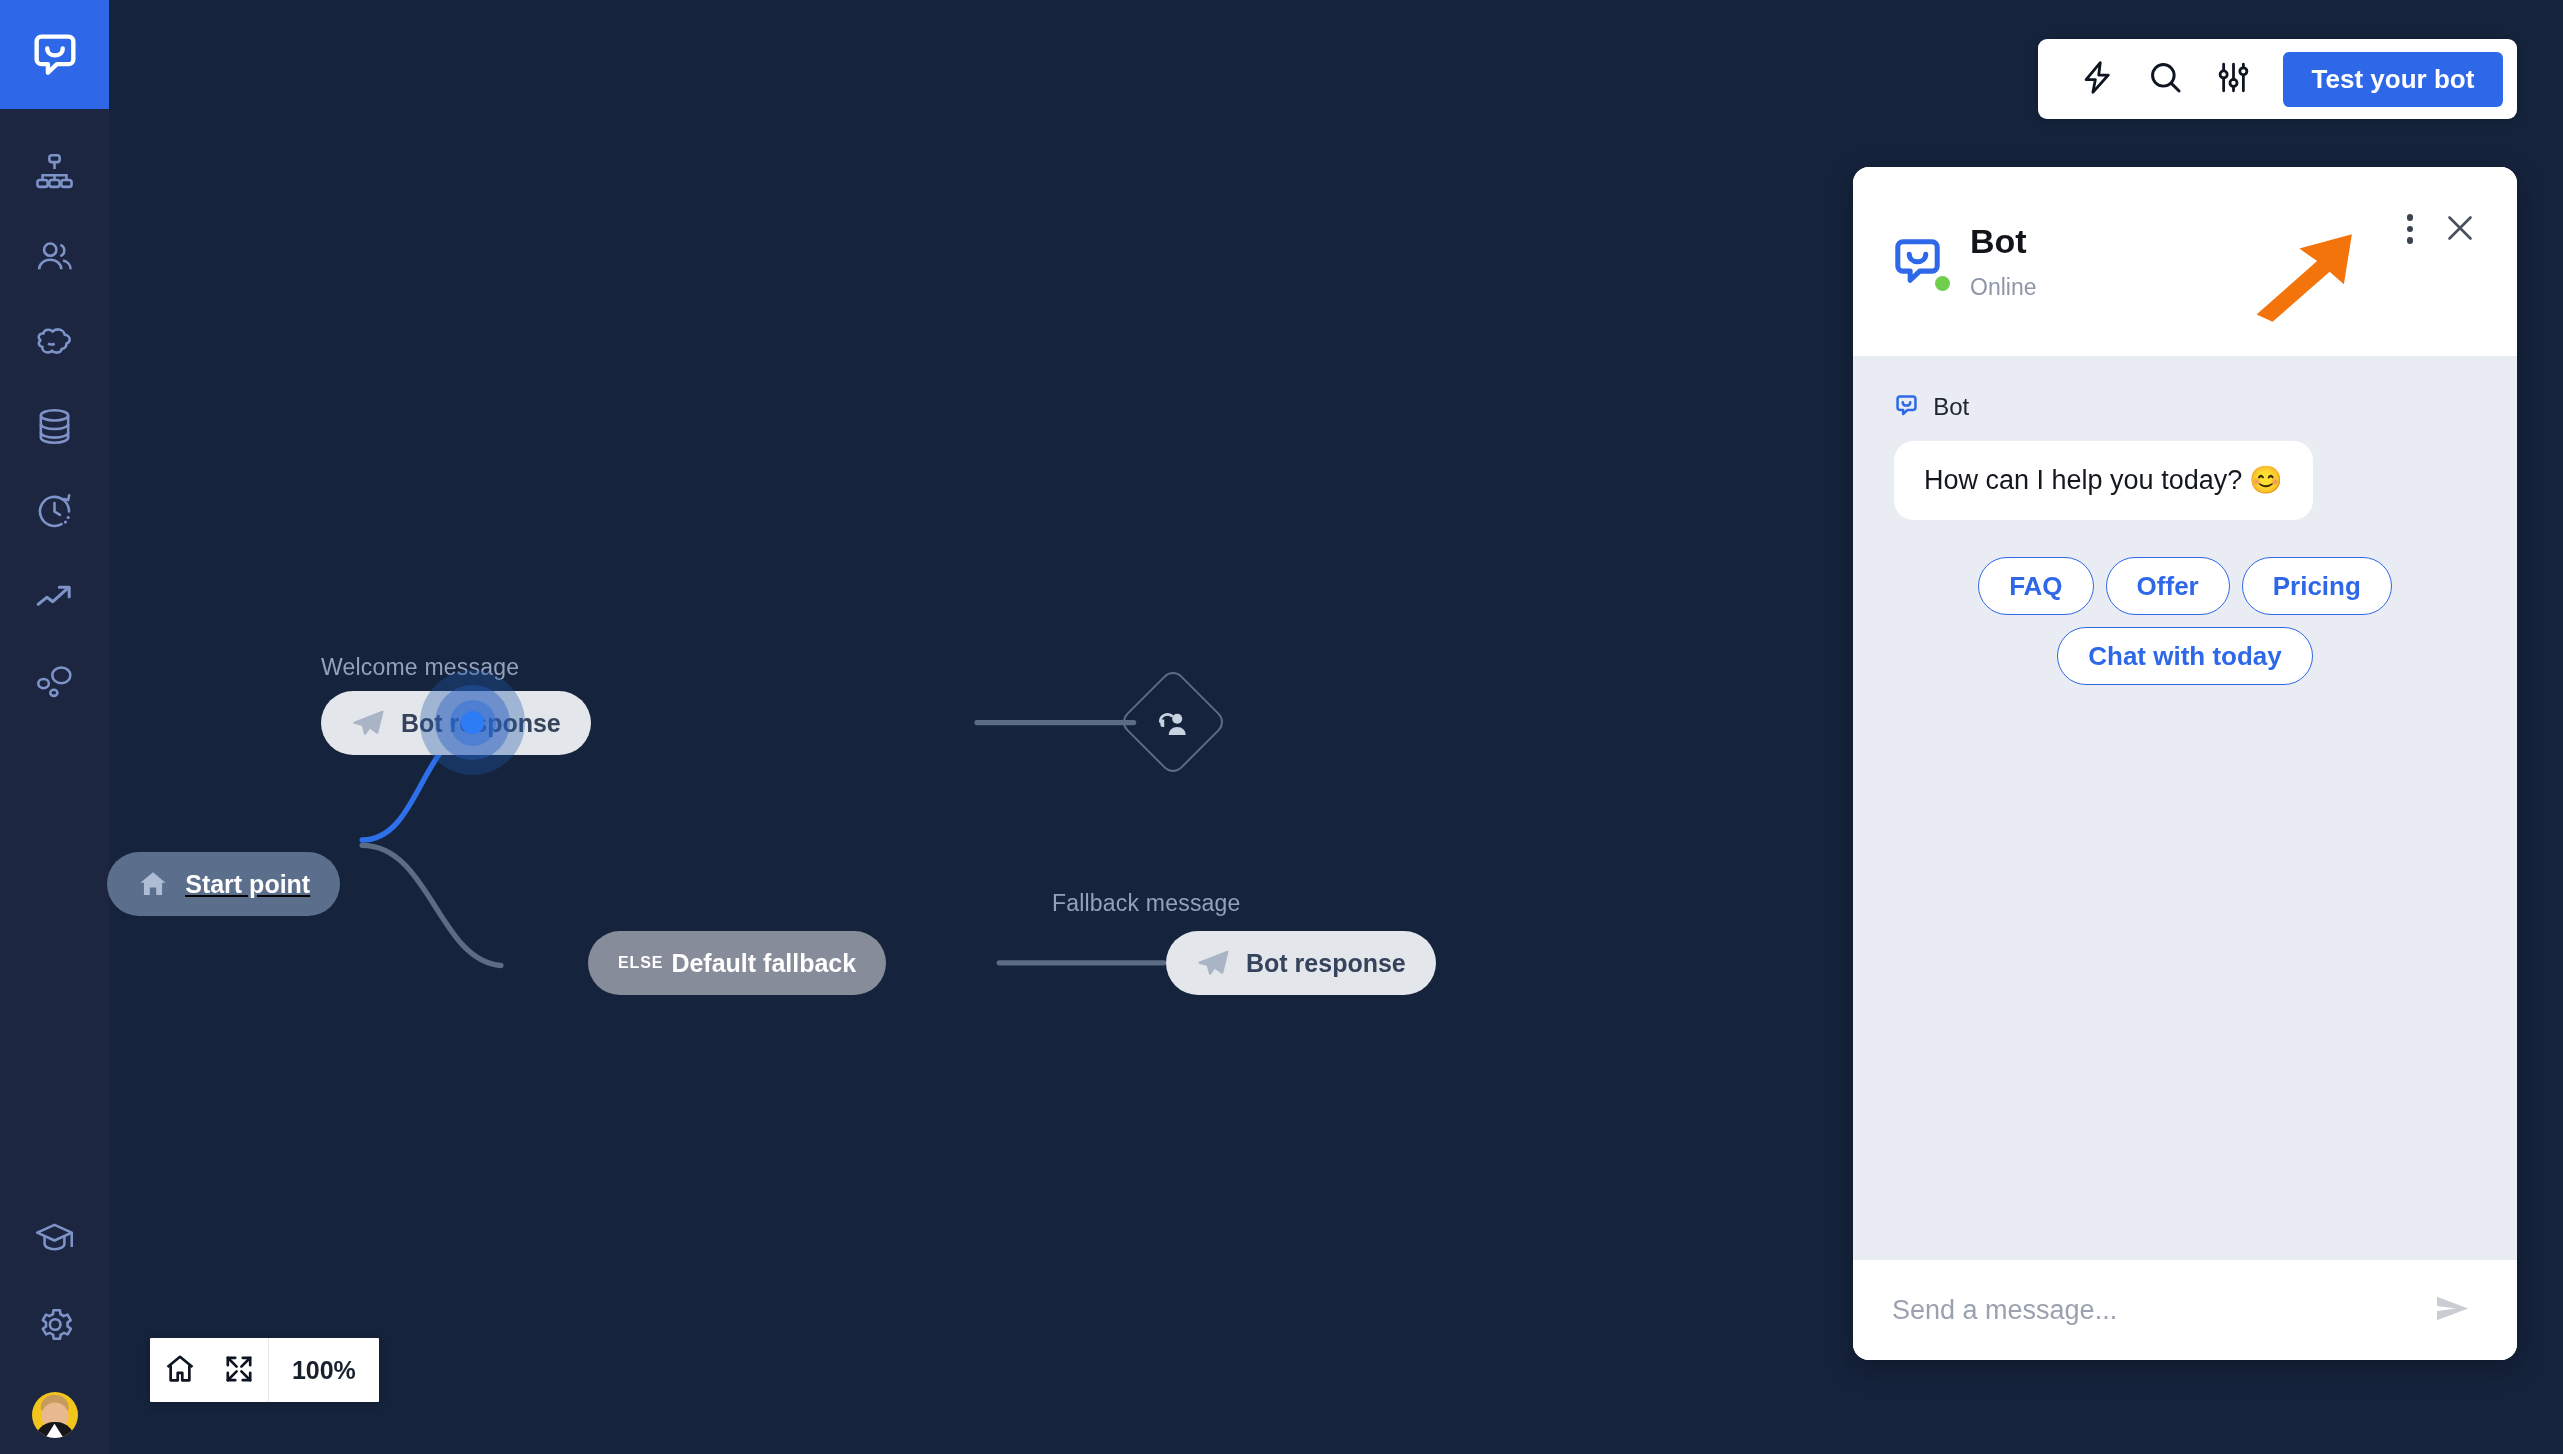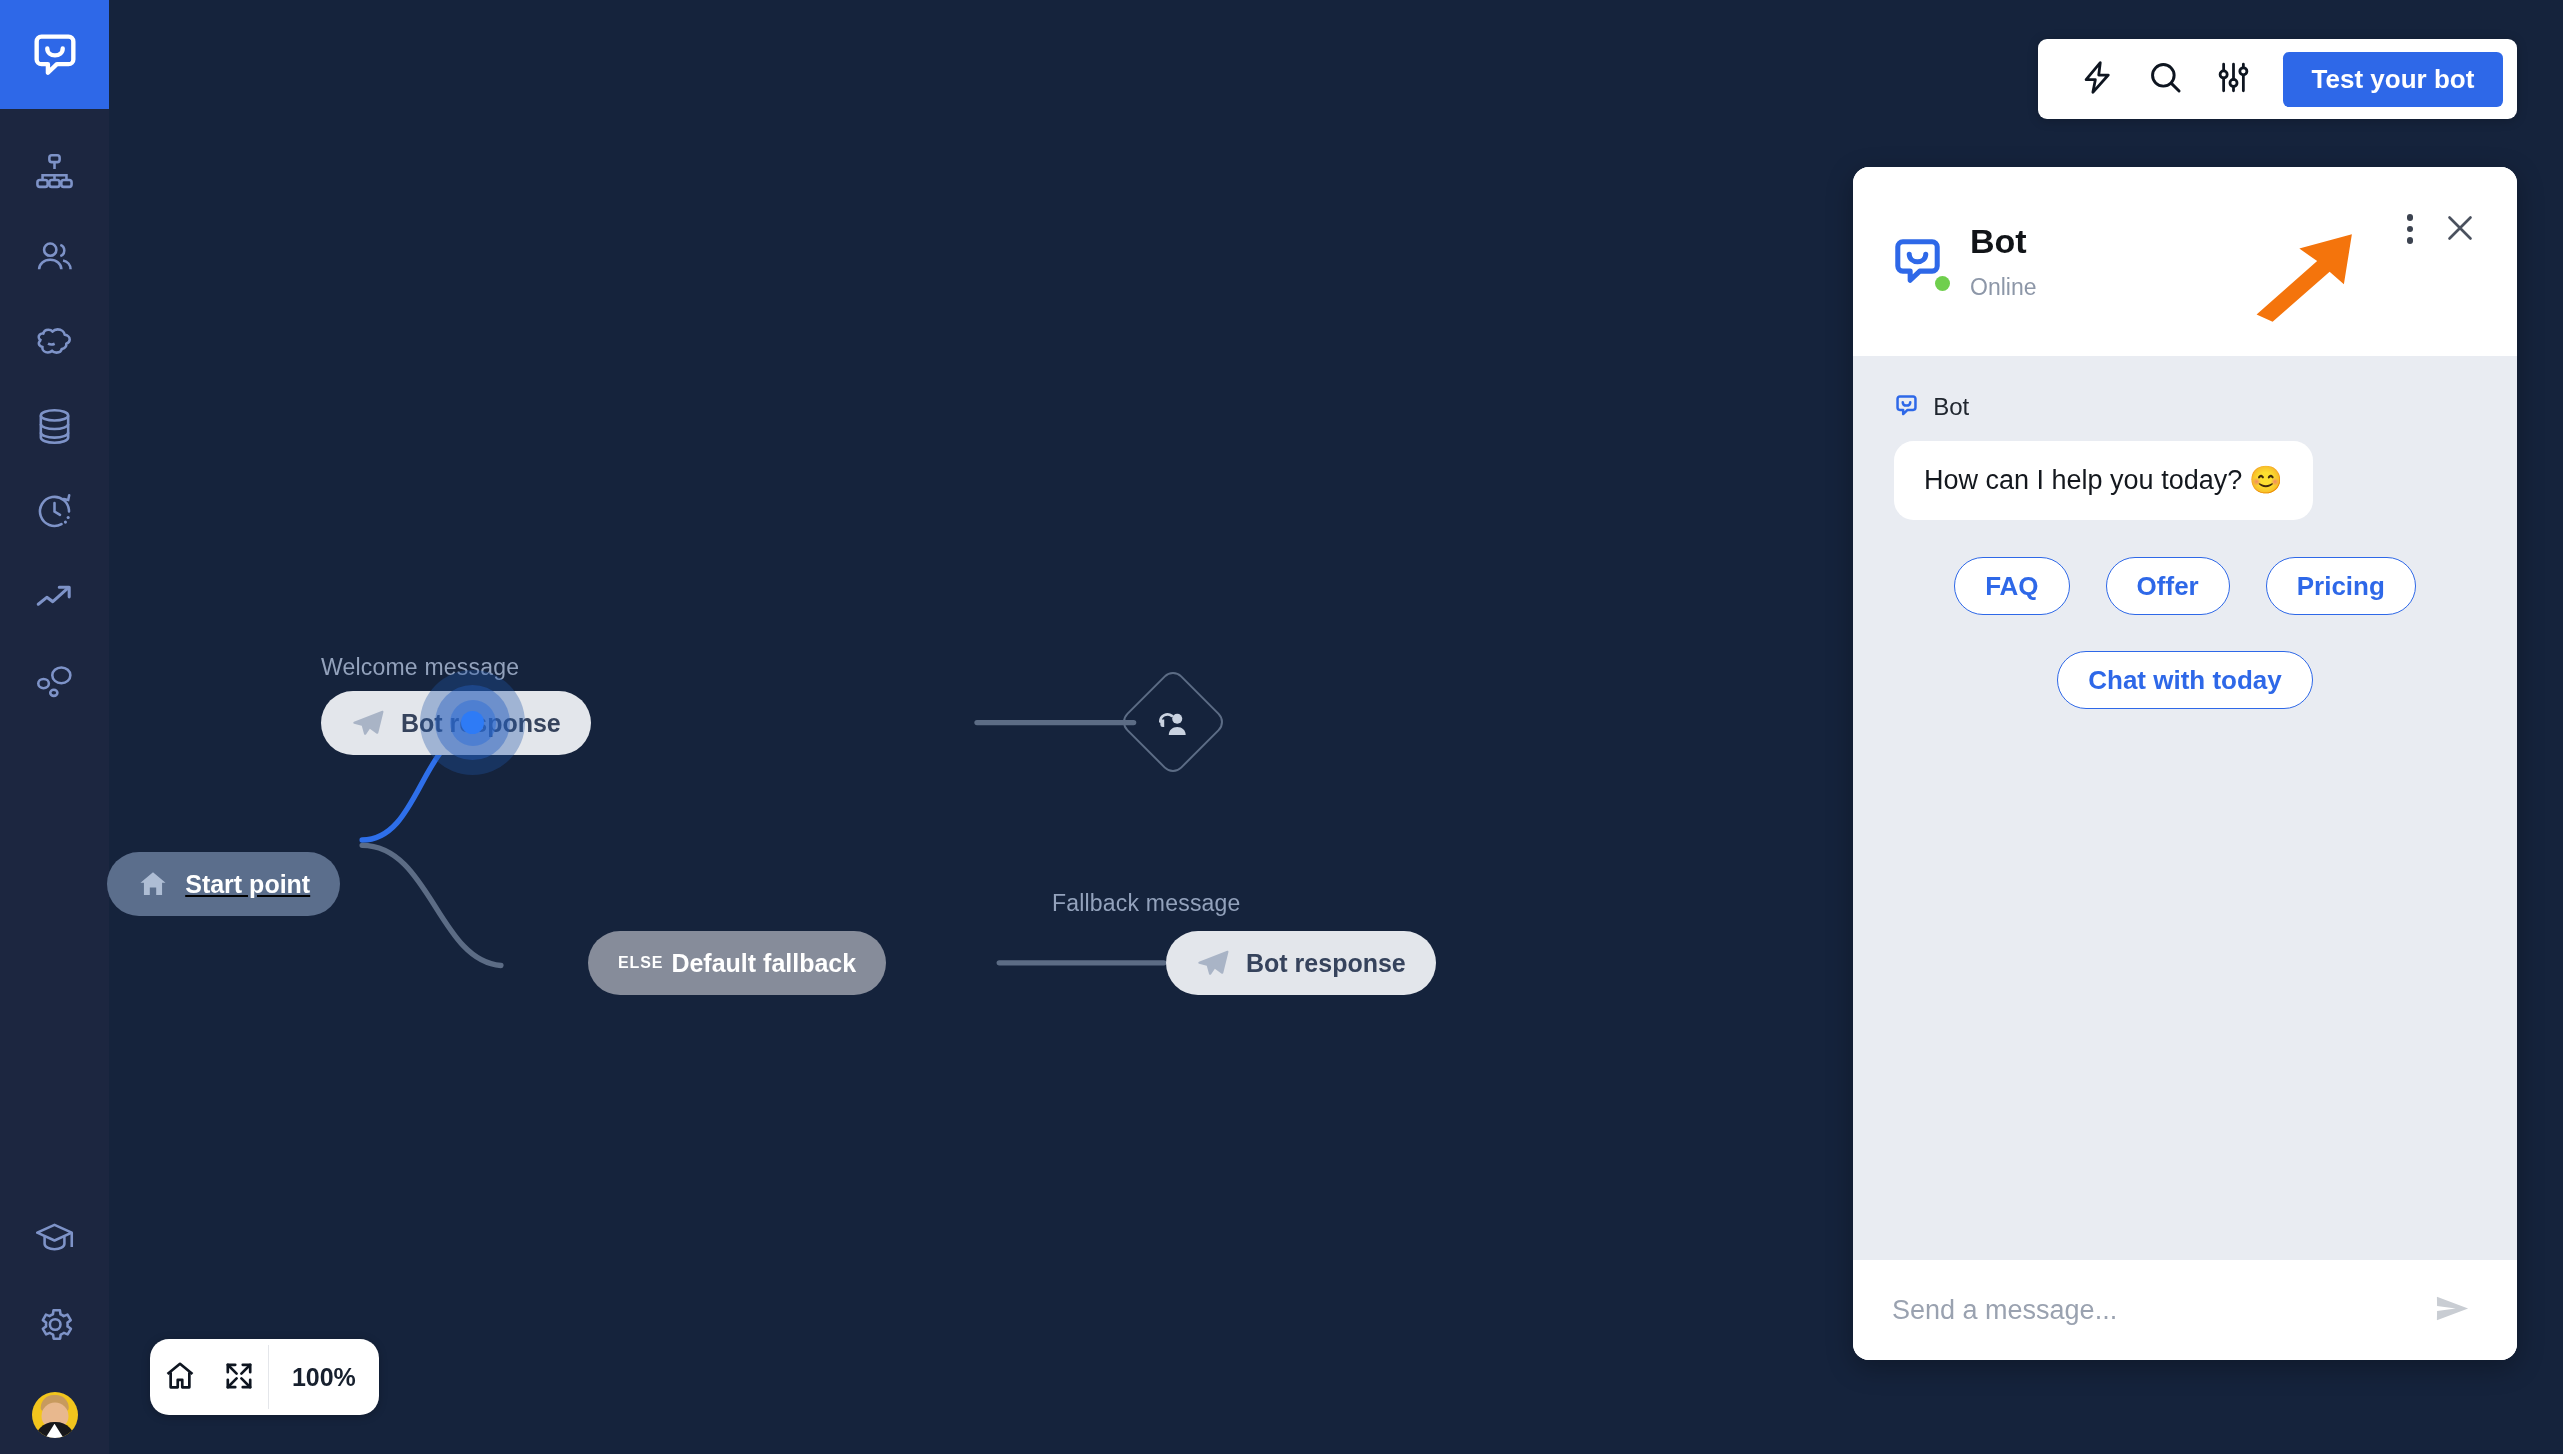--- a/index.html
+++ b/index.html
@@ -90,22 +90,22 @@
     position: absolute; width: 78px; height: 78px;
     border: 2.7px solid #5C6C85; border-radius: 12.5px;
     transform: rotate(45deg);
     display:flex; align-items:center; justify-content:center;
     cursor: pointer;
   }
   .diamond > .dia-inner { transform: rotate(-45deg); display:flex; }
 
   
   #zoom-control {
-    position: absolute; left: 150px; bottom: 39px;
-    height: 76px; background: #FFFFFF; border-radius: 19px;
+    position: absolute; left: 150px; bottom: 52px;
+    height: 64px; background: #FFFFFF; border-radius: 1px;
     display: flex; align-items: center;
     box-shadow: 0 1.8px 9px rgba(0,0,0,.22);
   }
   .zc-btn { width: 59px; height: 64px; display:flex; align-items:center;
     justify-content:center; cursor:pointer; }
   .zc-divider { width:0.9px; height:64px; background:#E4E6EA; }
   .zc-level { padding: 0 23px; font-size: 25px; font-weight: 700; color:#17202E;
     cursor: pointer; }
 
   
@@ -155,21 +155,21 @@
     flex: 1 1 auto; background:#E9ECF2; padding: 37px 41px 0 41px; overflow: hidden;
   }
   .msg-author { display:flex; align-items:center; margin-bottom: 19.6px; }
   .msg-author-name { font-size:24px; color:#20262F; margin-left:14.2px; }
   .bubble {
     display:inline-block; background:#FFFFFF; border-radius:19.6px;
     padding: 23px 30px; font-size: 27px; color:#14181E; max-width: 498px;
     line-height: 1.25;
   }
   .quick-replies {
-    display:flex; flex-wrap: wrap; gap: 36px; justify-content:center;
+    display:flex; flex-wrap: wrap; gap: 12px; justify-content:center;
     margin-top: 37px; padding: 0 21.4px;
   }
   .qr {
     background:#FFFFFF; border: 1.8px solid #2E68E8; color:#2E68E8;
     border-radius: 36px; padding: 12.5px 30px; font-size: 26px; font-weight: 700;
     cursor:pointer; white-space:nowrap;
     font-family: "Liberation Sans", sans-serif;
   }
   .chat-input-bar {
     flex:0 0 auto; height: 100px; background:#FFFFFF;

